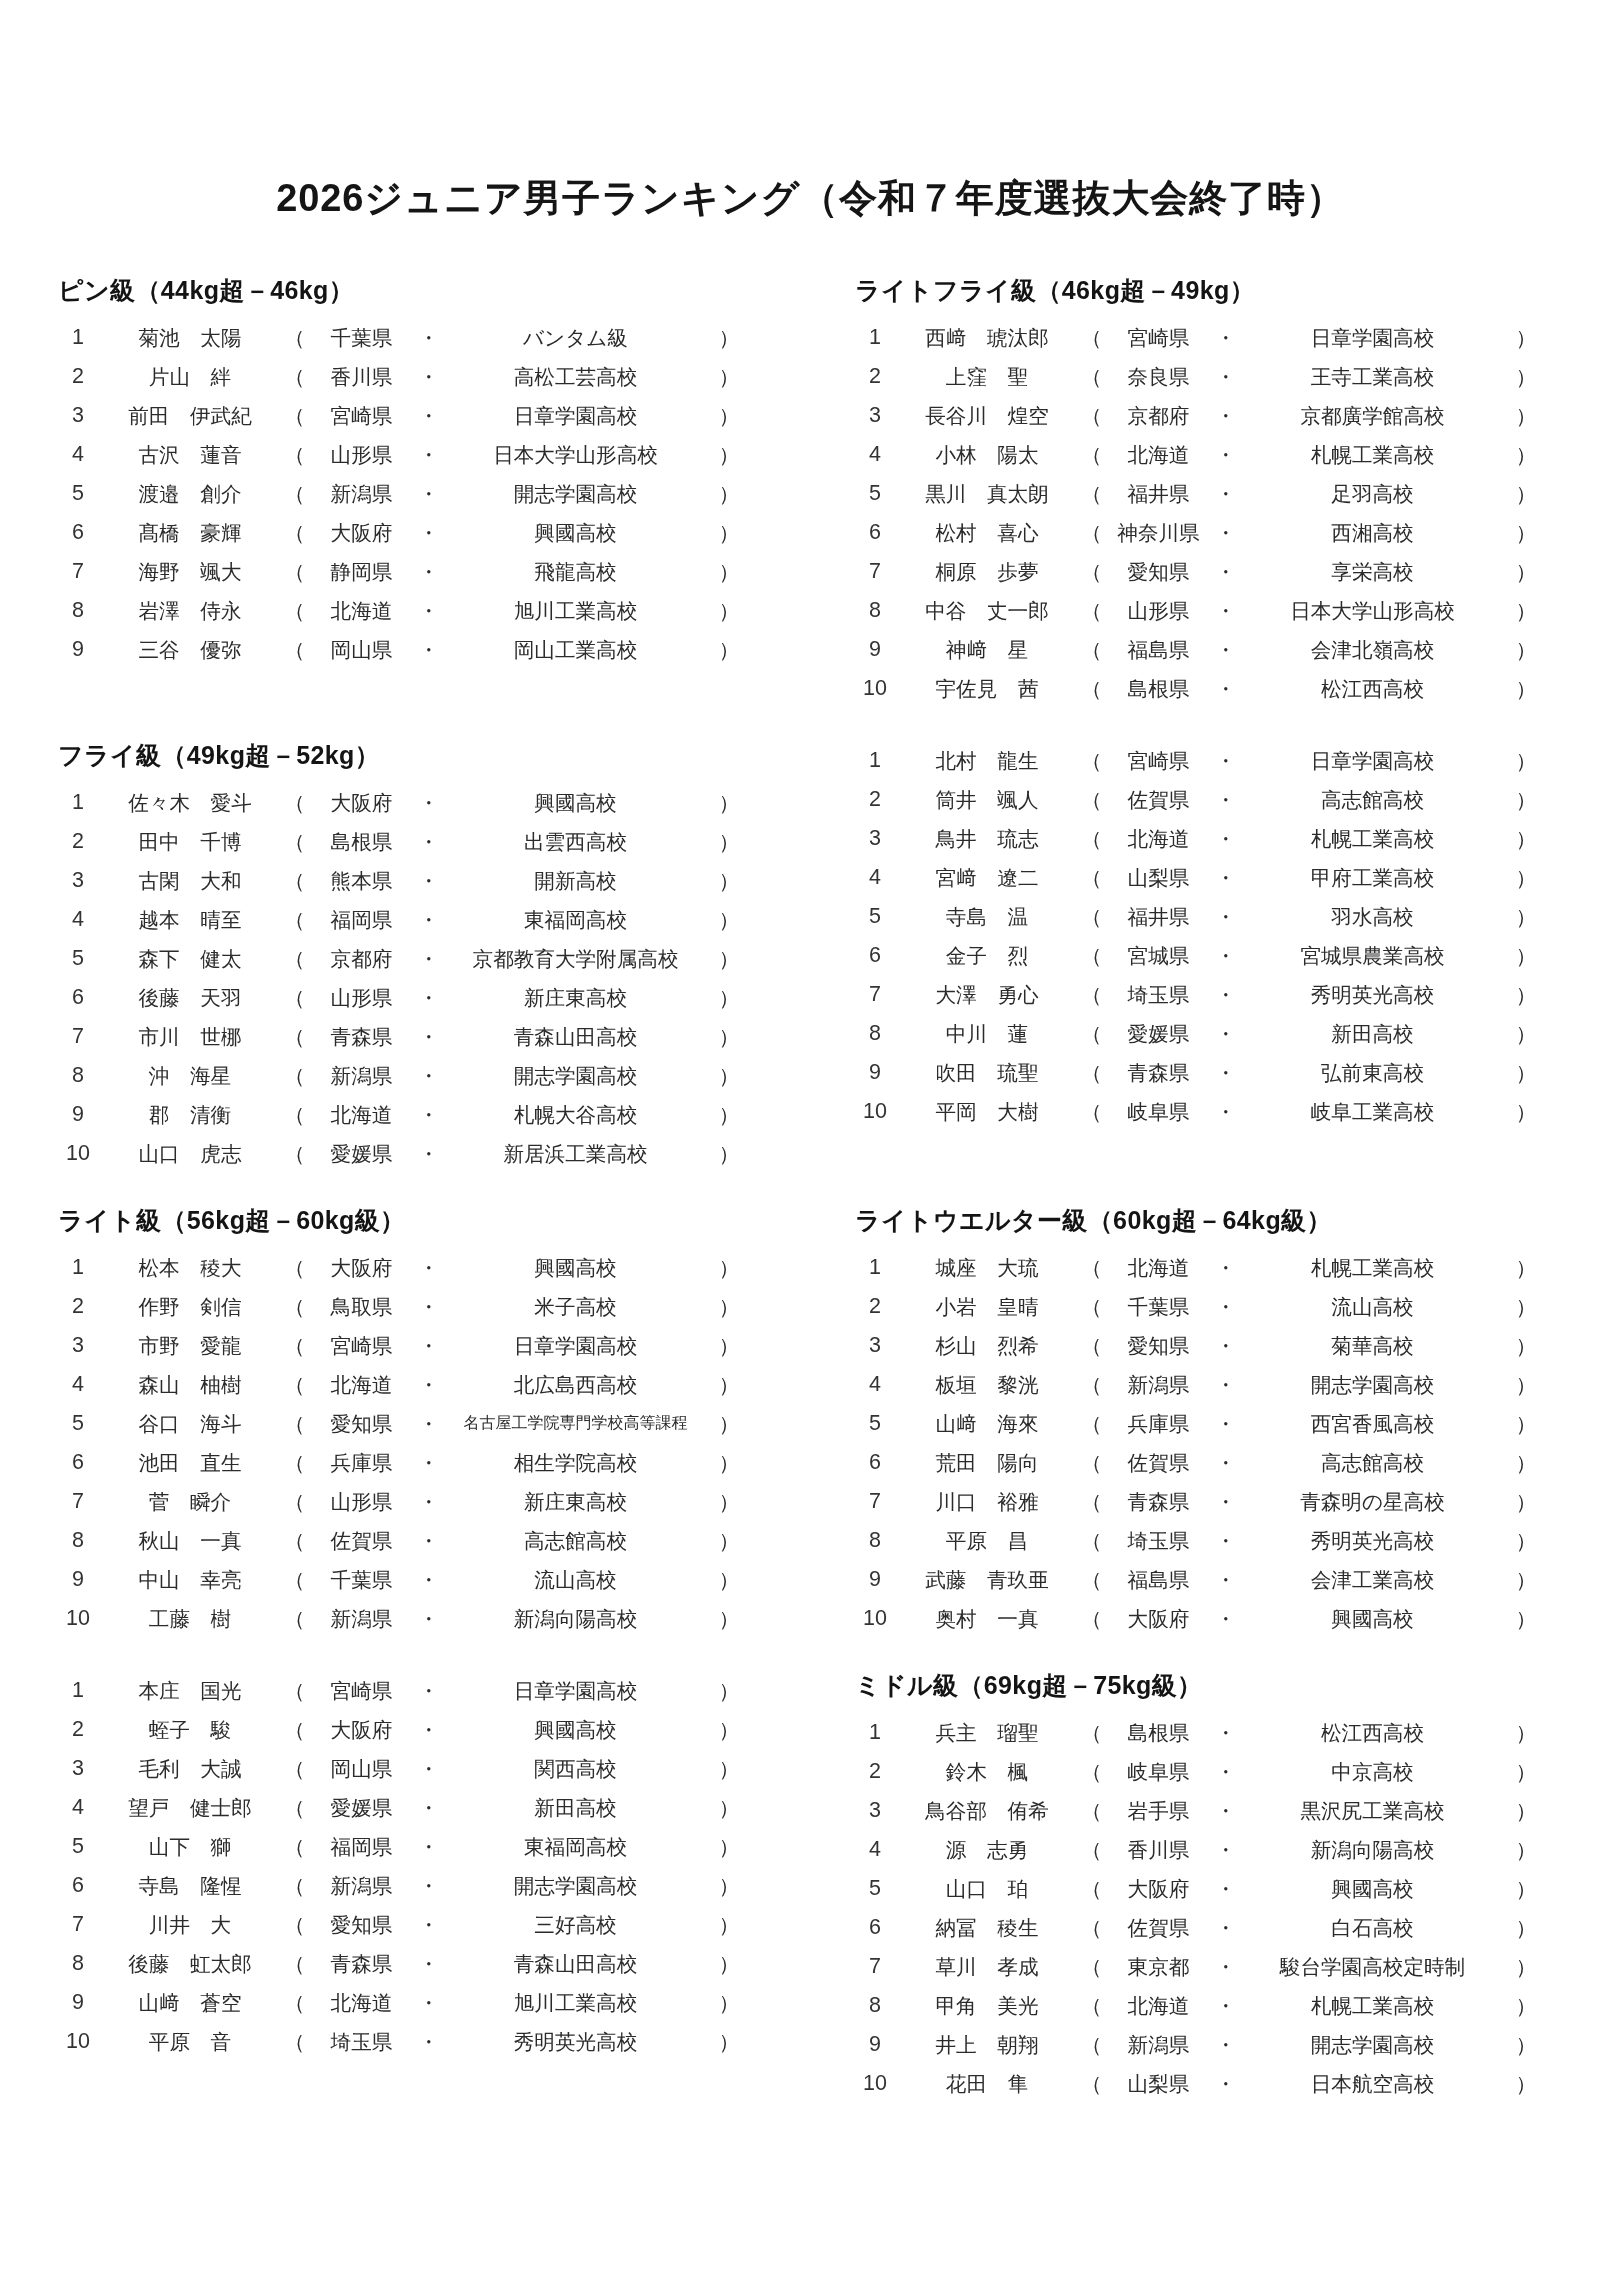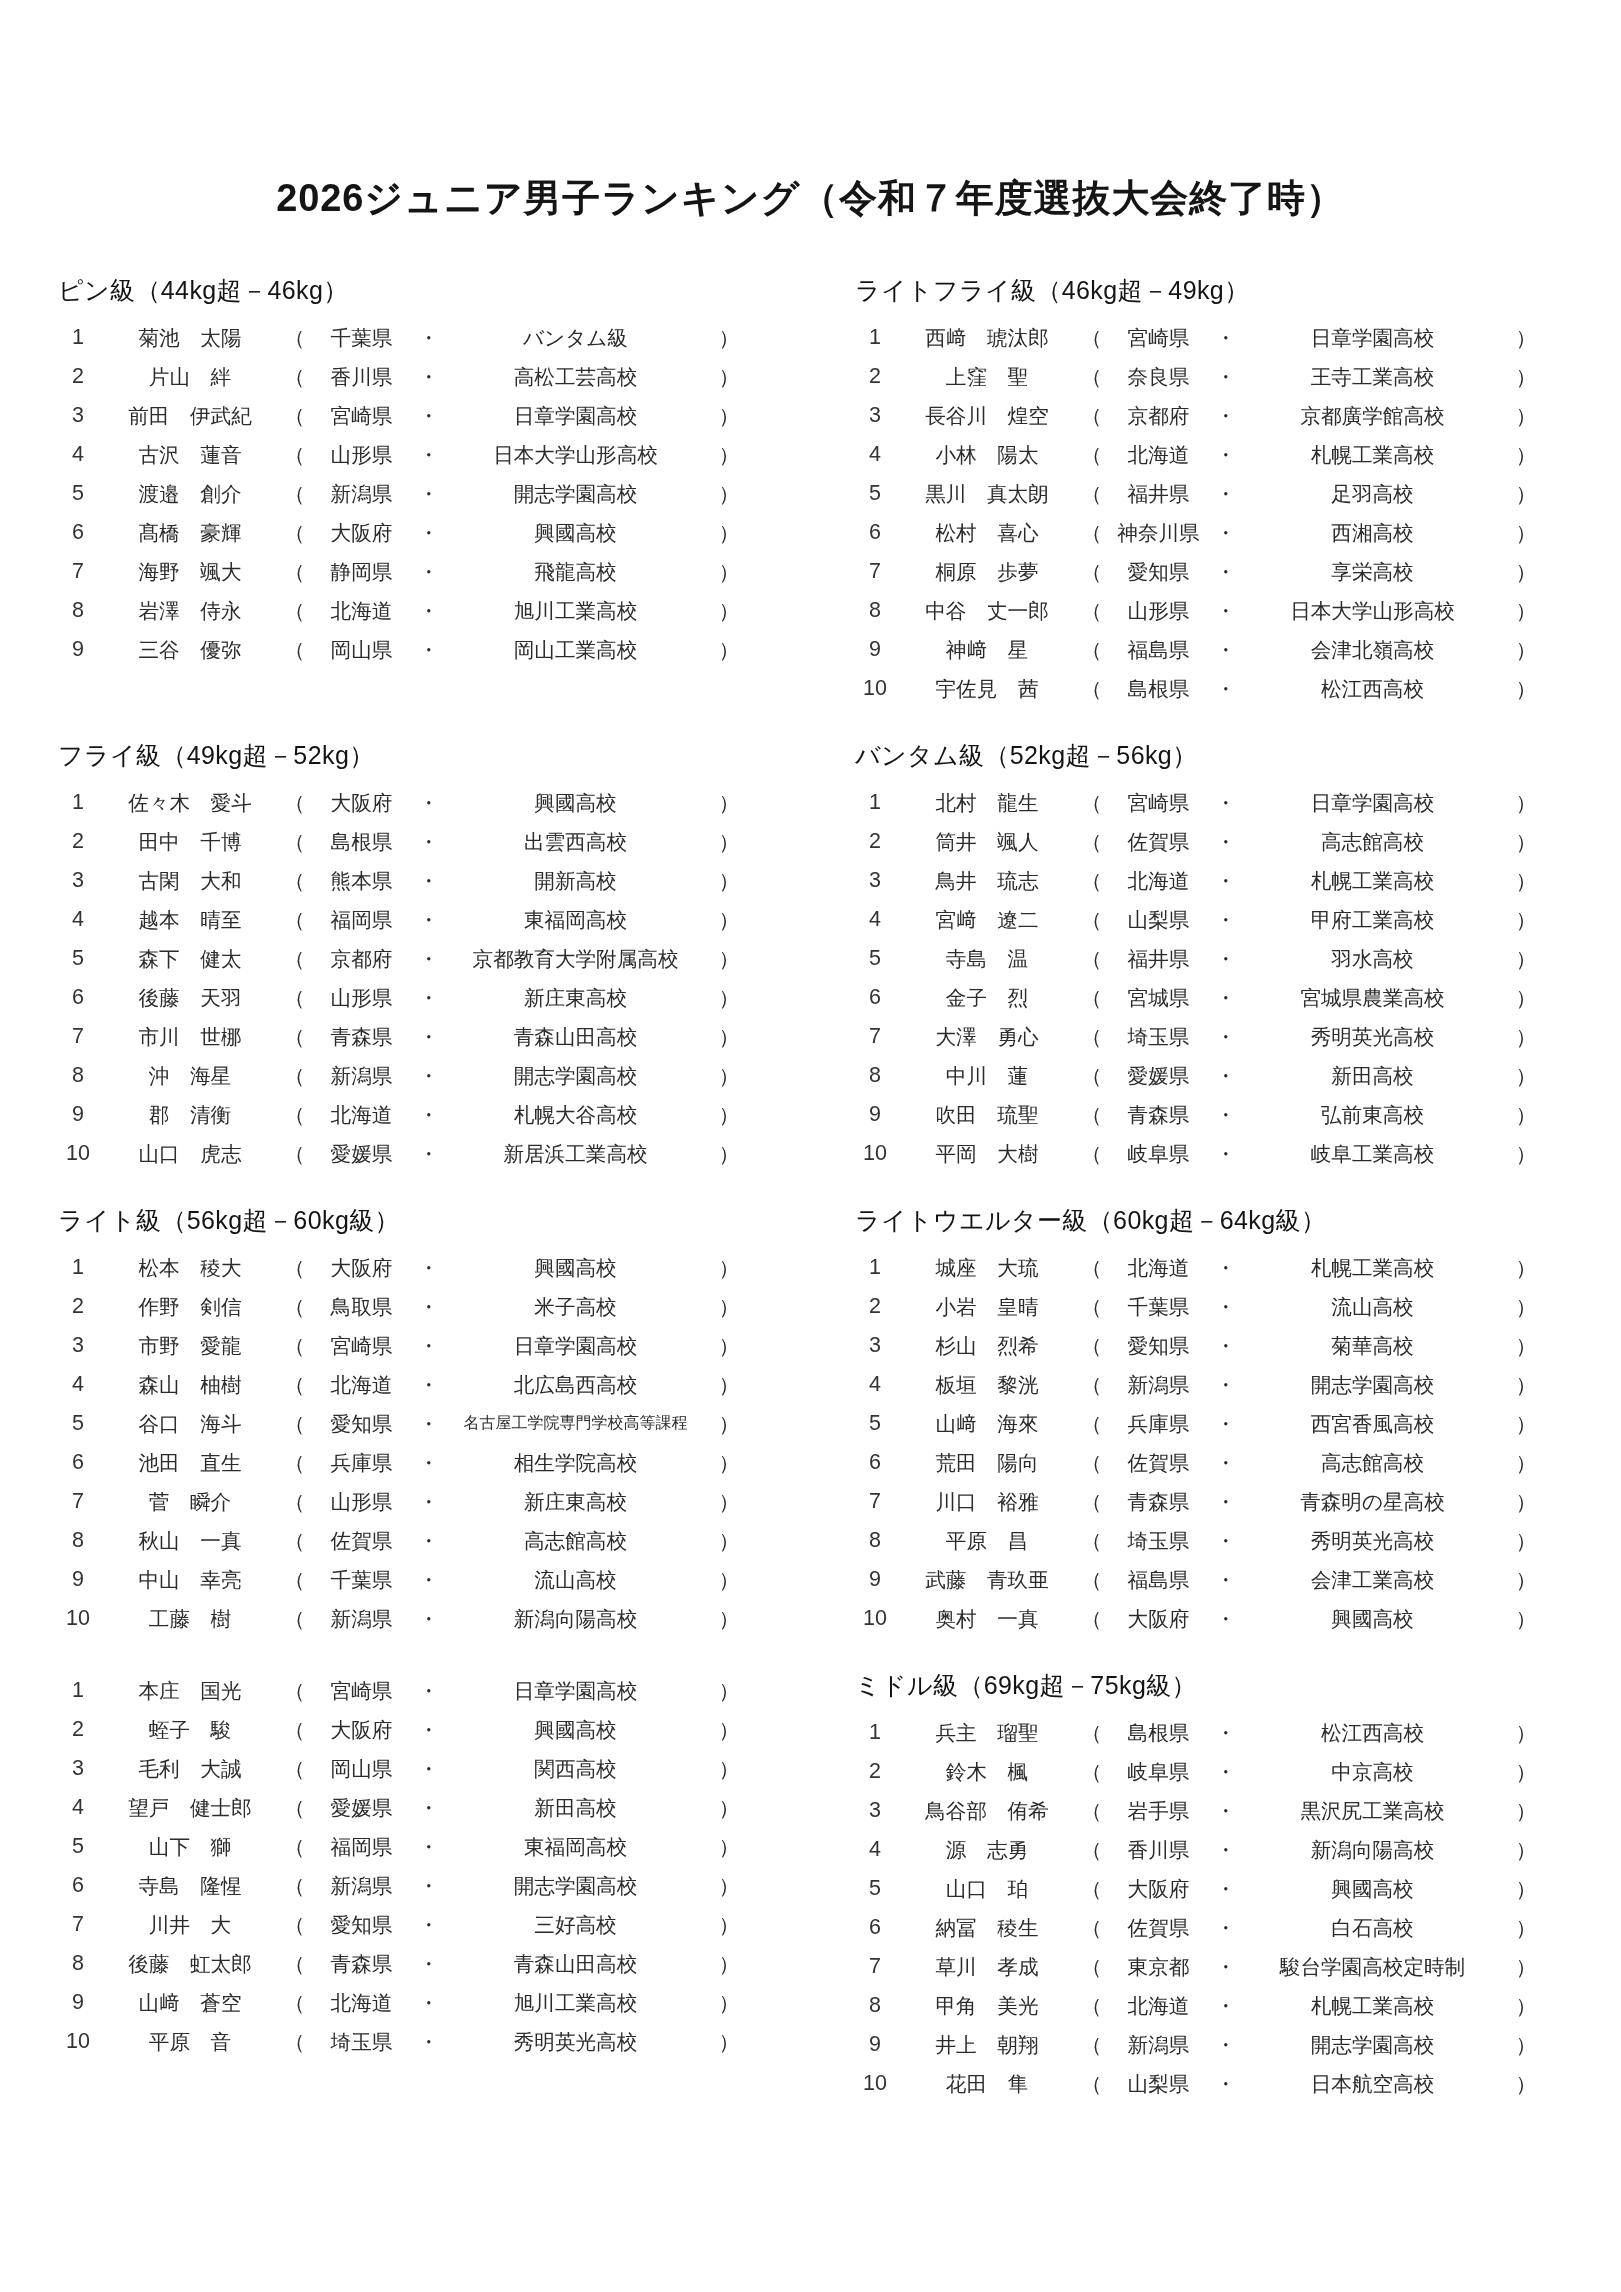--- a/index.html
+++ b/index.html
@@ -32,21 +32,21 @@
     display: flex;
     gap: 107px;
   }
   .col { width: 690px; display: flex; flex-direction: column; }
   .weight-section { height: 465px; }
   .sec-h {
     margin: 0;
     height: 42px;
     font-size: 25px;
     line-height: 29px;
-    font-weight: normal;
+    font-weight: bold;
     color: #141414;
     letter-spacing: 0.4px;
     white-space: nowrap;
   }
   .row {
     display: flex;
     align-items: center;
     height: 39px;
     font-size: 20.6px;
     color: #2b2b2b;
@@ -520,21 +520,20 @@
             <span class="c rank">10</span>
             <span class="c name">宇佐見　茜</span>
             <span class="c open">（</span>
             <span class="c pref">島根県</span>
             <span class="c dot">・</span>
             <span class="c school">松江西高校</span>
             <span class="c close">）</span>
           </div>
         </section>
         <section class="weight-section">
-          <h2 class="sec-h"><span>バンタム級</span><span>（52kg超－56kg）</span></h2>
           <div class="row">
             <span class="c rank">1</span>
             <span class="c name">北村　龍生</span>
             <span class="c open">（</span>
             <span class="c pref">宮崎県</span>
             <span class="c dot">・</span>
             <span class="c school">日章学園高校</span>
             <span class="c close">）</span>
           </div>
           <div class="row">

